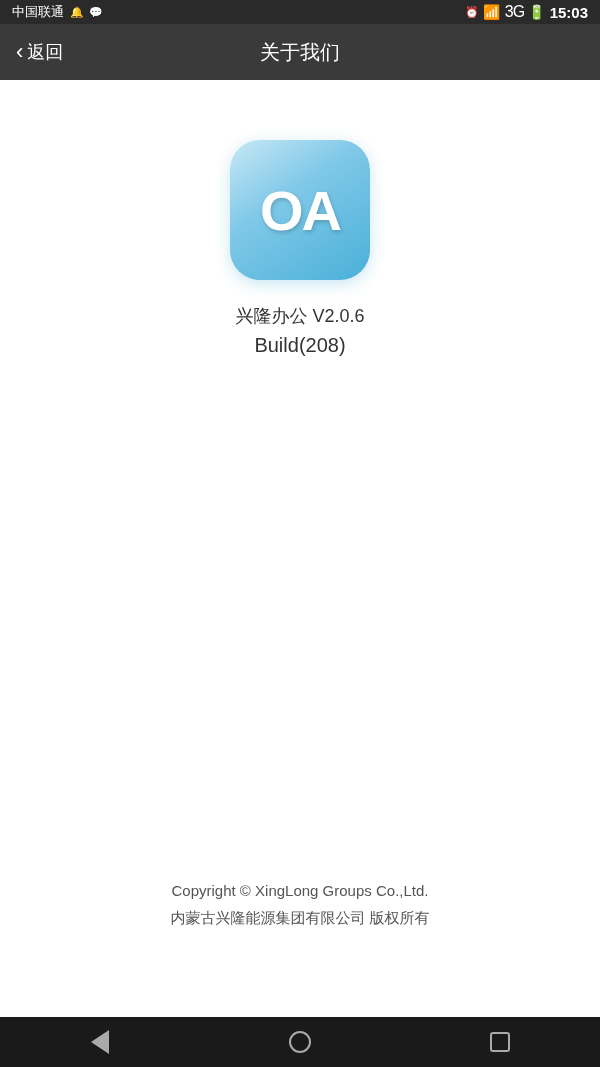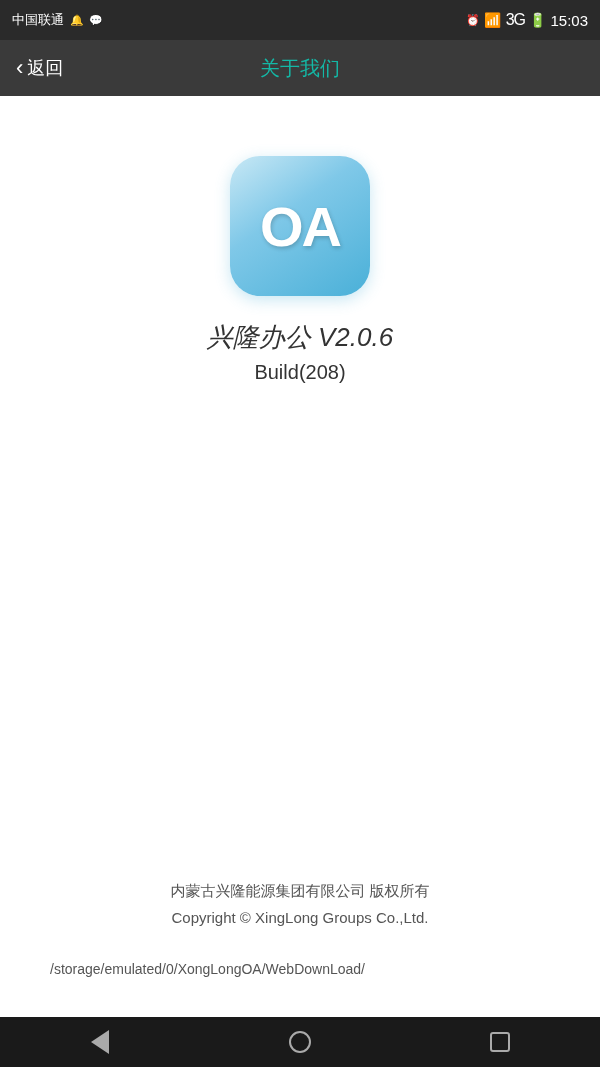--- a/index.html
+++ b/index.html
@@ -9,21 +9,21 @@
       height: 1067px;
       font-family: "PingFang SC", "Microsoft YaHei", "SimHei", sans-serif;
       background: #ffffff;
       overflow: hidden;
       position: relative;
     }
 
     
     .status-bar {
       width: 600px;
-      height: 40px;
+      height: 24px;
       background: #2a2a2a;
       display: flex;
       align-items: center;
       justify-content: space-between;
       padding: 0 12px;
       color: white;
       font-size: 13px;
     }
     .status-left {
       display: flex;
@@ -39,21 +39,21 @@
     .carrier-text {
       font-size: 13px;
       color: #ffffff;
     }
     .status-icon {
       font-size: 11px;
       color: #ffffff;
     }
     .time-text {
       font-size: 15px;
-      font-weight: 400;
+      font-weight: 700;
       color: #ffffff;
     }
 
     
     .nav-bar {
       width: 600px;
       height: 56px;
       background: #3a3a3a;
       display: flex;
       align-items: center;
@@ -69,21 +69,21 @@
       color: #ffffff;
       font-size: 18px;
       cursor: pointer;
     }
     .nav-back-arrow {
       font-size: 22px;
       color: #ffffff;
       line-height: 1;
     }
     .nav-title {
-      color: #14b8a6;
+      color: #ffffff;
       font-size: 20px;
       font-weight: 400;
       text-align: left;
     }
 
     
     .main-content {
       width: 600px;
       height: calc(1067px - 40px - 56px - 50px);
       background: #ffffff;
@@ -110,25 +110,24 @@
       font-size: 56px;
       font-weight: 700;
       color: #ffffff;
       letter-spacing: -2px;
       font-family: Arial, sans-serif;
       text-shadow: 1px 2px 4px rgba(0,0,0,0.2);
     }
 
     
     .app-name {
-      font-size: 26px;
+      font-size: 18px;
       color: #333333;
       margin-bottom: 6px;
       text-align: center;
-      font-style: italic;
     }
     .app-build {
       font-size: 20px;
       color: #333333;
       margin-bottom: 30px;
       text-align: center;
     }
 
     
     .spacer {
@@ -241,26 +240,25 @@
     <span class="app-icon-text">OA</span>
   </div>
 
   <div class="app-name">兴隆办公 V2.0.6</div>
 
   <div class="app-build">Build(208)</div>
 
   <div class="spacer"></div>
 
   <div class="copyright-section">
+    <div class="copyright-line">Copyright © XingLong Groups Co.,Ltd.</div>
     <div class="copyright-line">内蒙古兴隆能源集团有限公司 版权所有</div>
-    <div class="copyright-line">Copyright © XingLong Groups Co.,Ltd.</div>
   </div>
 
   <div class="file-path-section">
-    <div class="file-path-value">/storage/emulated/0/XongLongOA/WebDownLoad/</div>
   </div>
 
 </div>
 
 <div class="bottom-nav">
   <div class="bottom-nav-btn">
     <div class="nav-triangle"></div>
   </div>
   <div class="bottom-nav-btn">
     <div class="nav-circle"></div>

